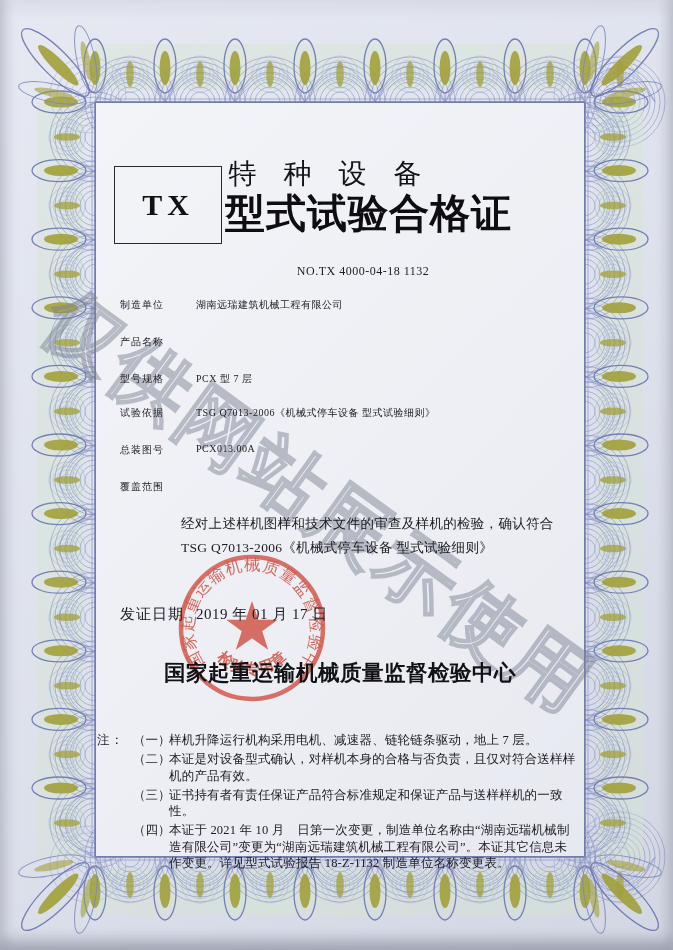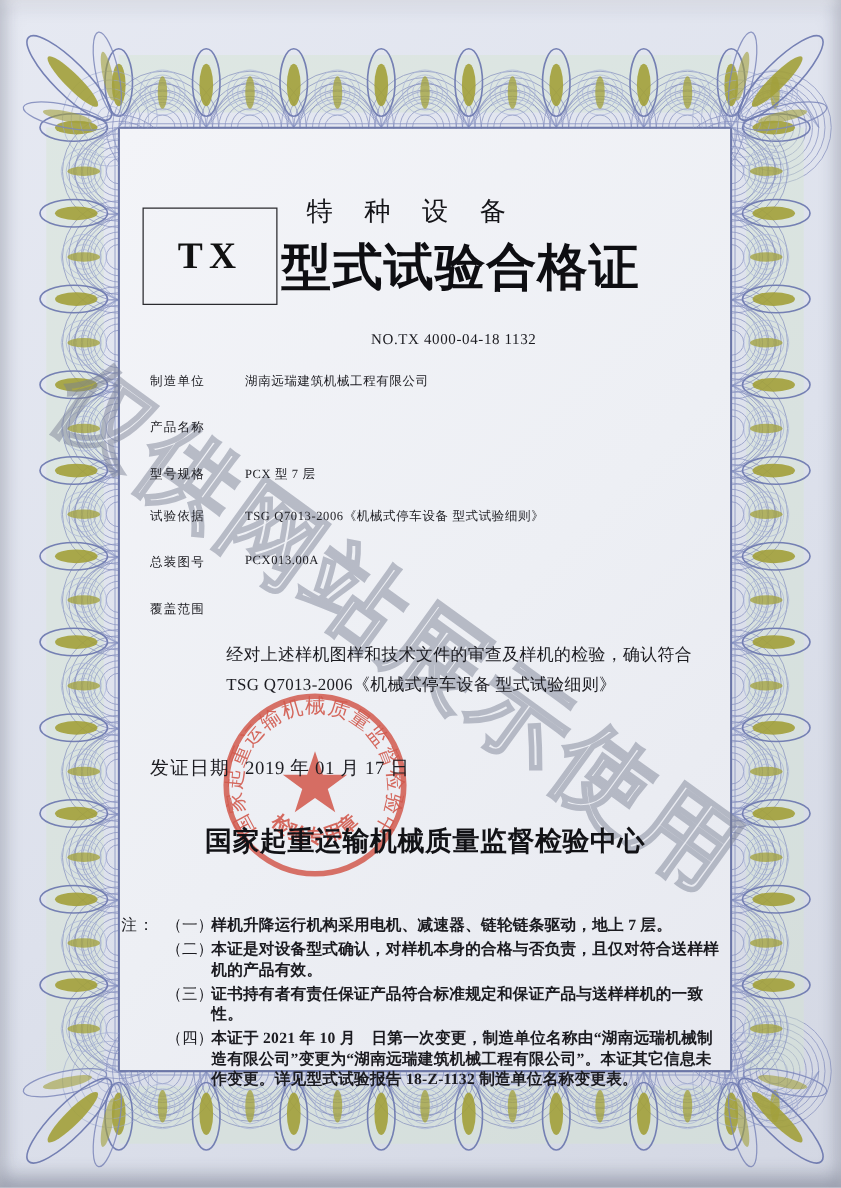--- a/index.html
+++ b/index.html
@@ -14,42 +14,42 @@
   .watermark{position:absolute;left:84px;top:268px;z-index:3;white-space:nowrap;
              font-size:78px;font-weight:bold;letter-spacing:4px;color:transparent;
              -webkit-text-stroke:2px rgba(122,127,146,.48);
              transform:rotate(36deg);transform-origin:left top;pointer-events:none;}
   .content{position:absolute;left:95px;top:102px;width:490px;height:755px;z-index:4;color:#1b1b20;}
   .content > *{position:absolute;}
   .tx-box{left:19px;top:64px;width:106px;height:76px;border:1.5px solid #2a2a2e;
           display:flex;align-items:center;justify-content:center;
           font-size:30px;font-weight:bold;letter-spacing:5px;color:#111;}
   .title-small{left:110px;top:53px;width:250px;text-align:center;
-               font-size:21px;letter-spacing:10px;color:#141418;}
+               font-size:28px;letter-spacing:10px;color:#141418;}
   .title-large{left:130px;top:84px;width:320px;text-align:left;
                font-size:40px;font-weight:bold;letter-spacing:1px;color:#0e0e12;}
   .cert-no{left:168px;top:162px;width:200px;text-align:center;font-size:12px;letter-spacing:.5px;}
   .fields{left:25px;top:196px;width:450px;}
   .frow{position:absolute;left:0;display:flex;font-size:10px;}
   .flabel{width:64px;letter-spacing:1px;flex:none;}
   .fvalue{margin-left:12px;letter-spacing:.5px;}
   .conclusion{left:86px;top:410px;width:390px;font-size:13.5px;line-height:23.5px;letter-spacing:.3px;}
   .issue-row{left:25px;top:503px;display:flex;font-size:15px;text-align:center;}
   .issue-row .flabel{width:64px;}
   .issue-row .fvalue{}
   .seal{left:79px;top:448px;width:156px;height:156px;opacity:.9;}
   .issuer{left:0;top:556px;width:490px;text-align:center;
           font-size:21.5px;font-weight:bold;letter-spacing:.5px;color:#121216;}
   .notes{left:2px;top:630px;width:482px;font-size:12.5px;line-height:16.5px;}
   .notes-head{display:flex;}
   .note-label{width:36px;flex:none;letter-spacing:1px;}
   .note-items{flex:1;}
   .nitem{display:flex;margin-bottom:2.5px;}
   .nmarker{width:36px;flex:none;}
-  .ntext{flex:1;letter-spacing:.2px;font-weight:bold;}
+  .ntext{flex:1;letter-spacing:.2px;}
   .photo-edge{position:absolute;inset:0;z-index:9;pointer-events:none;
               box-shadow:inset 0 -10px 14px rgba(70,74,95,.28), inset 0 4px 8px rgba(255,255,255,.35);}
 </style>
 </head>
 <body>
 
 <div class="page">
 
   <svg class="deco" width="673" height="950" viewBox="0 0 673 950" aria-hidden="true">
     <defs>

